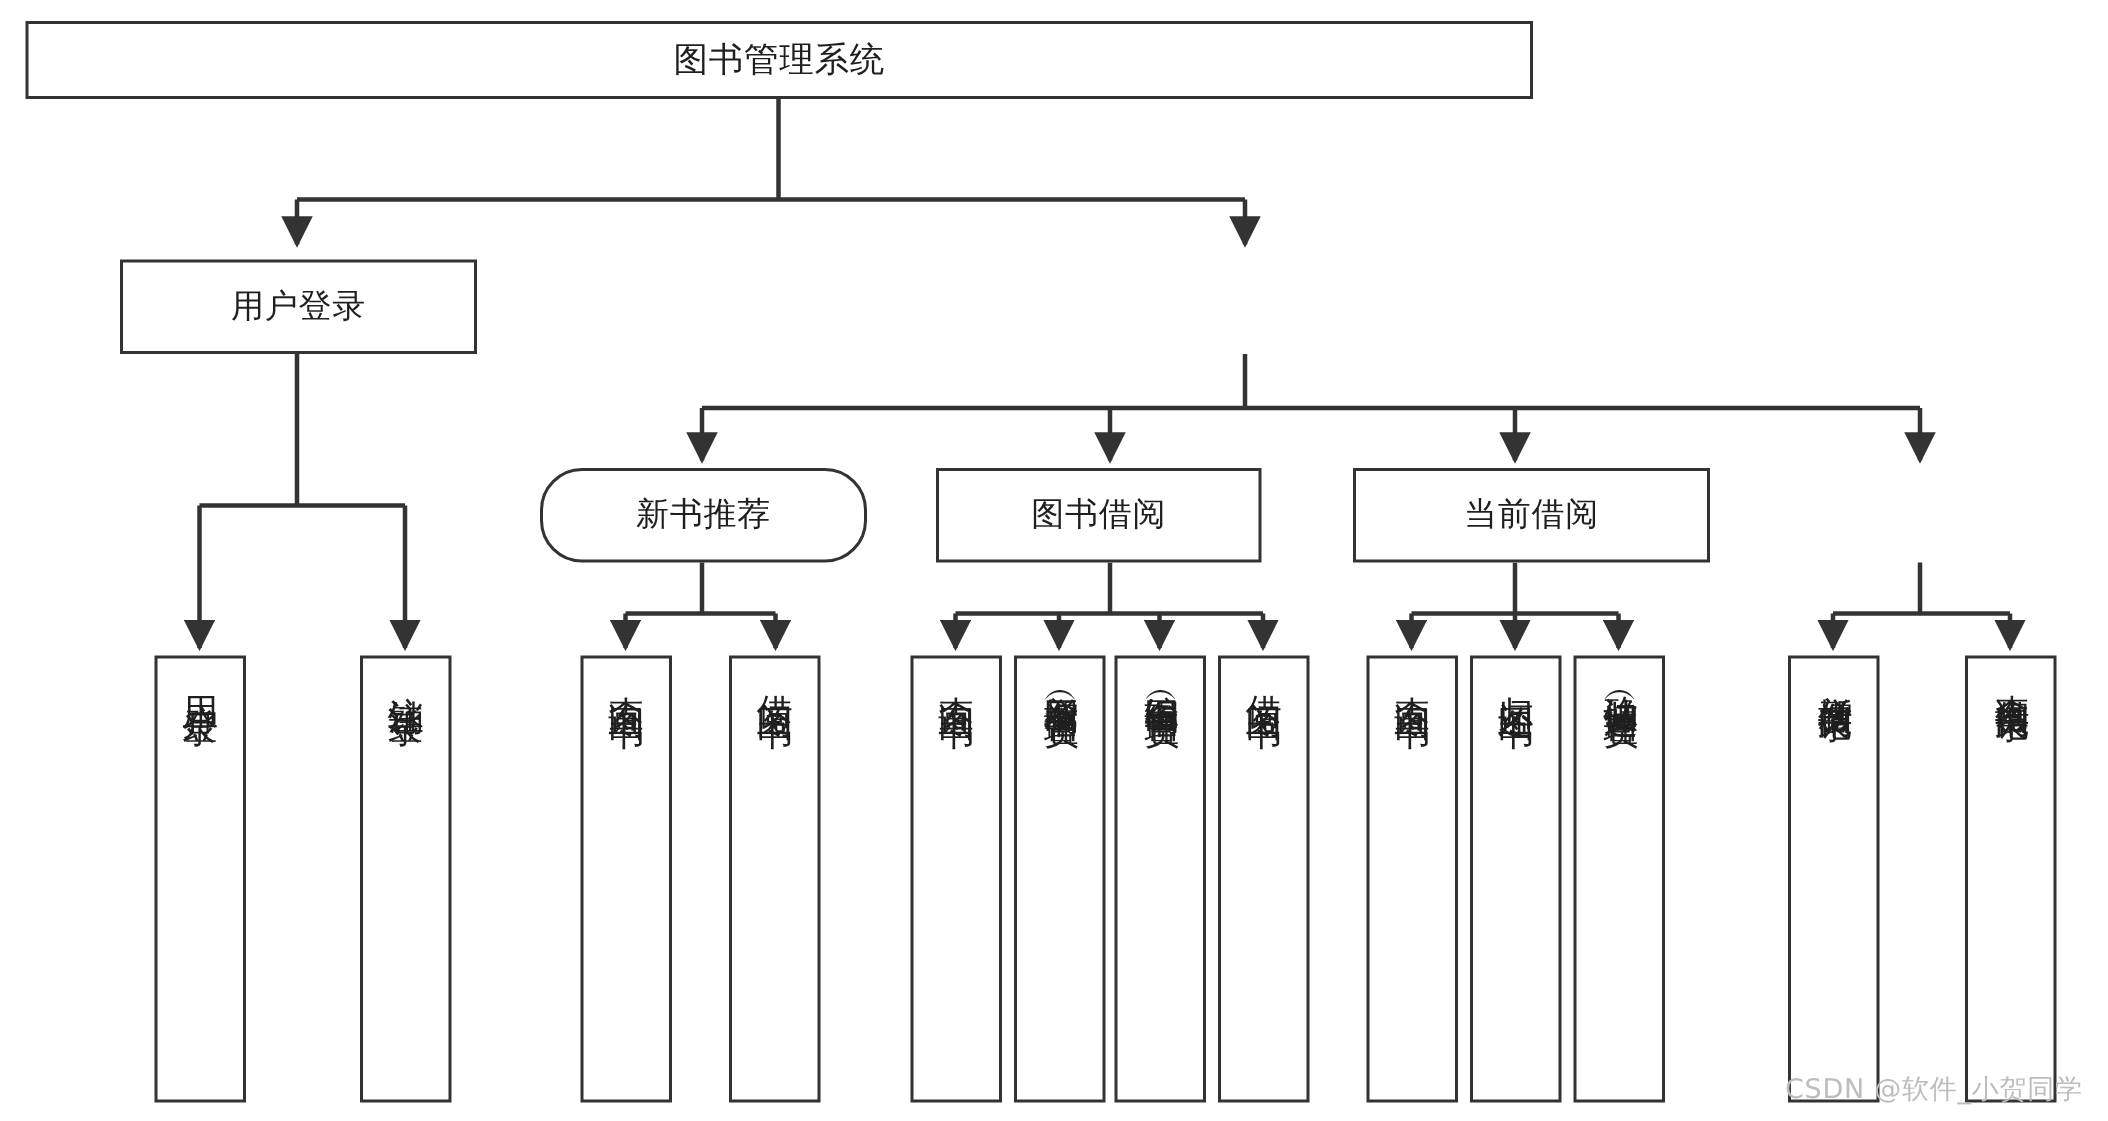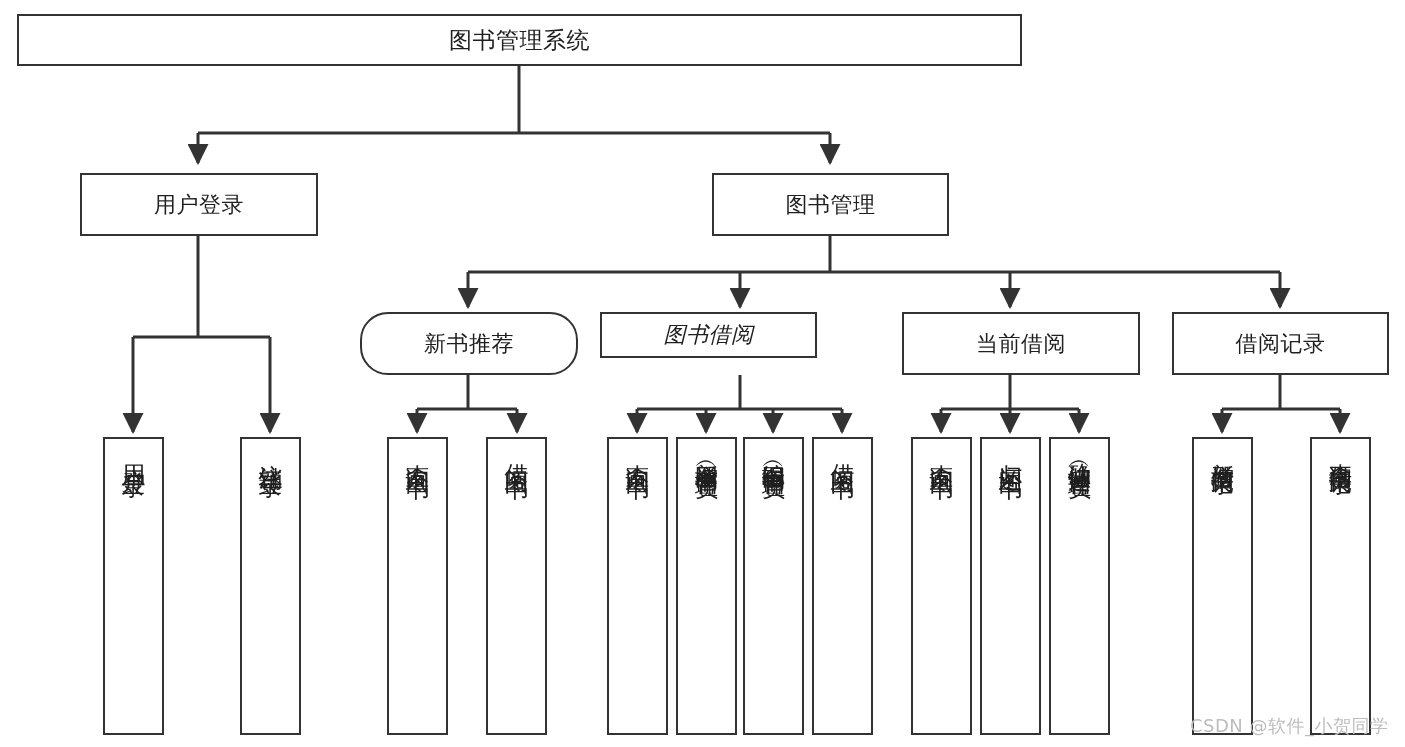--- a/index.html
+++ b/index.html
@@ -129,39 +129,33 @@
   </svg>
 
   <div class="node h-node root" style="left:17px; top:14px; width:1005px; height:52px;">
     <span class="lbl">图书管理系统</span>
   </div>
 
   <div class="node h-node" style="left:80px; top:173px; width:238px; height:63px;">
     <span class="lbl">用户登录</span>
   </div>
 
-  <div class="node h-node" style="left:712px; top:173px; width:237px; height:63px;">
-    <span class="lbl">图书管理</span>
-  </div>
 
   <div class="node h-node" style="left:360px; top:312px; width:218px; height:63px;border-radius:28px;">
     <span class="lbl">新书推荐</span>
   </div>
 
-  <div class="node h-node" style="left:600px; top:312px; width:217px; height:46px;font-style:italic;">
+  <div class="node h-node" style="left:624px; top:312px; width:217px; height:63px;">
     <span class="lbl">图书借阅</span>
   </div>
 
   <div class="node h-node" style="left:902px; top:312px; width:238px; height:63px;">
     <span class="lbl">当前借阅</span>
   </div>
 
-  <div class="node h-node" style="left:1172px; top:312px; width:217px; height:63px;">
-    <span class="lbl">借阅记录</span>
-  </div>
 
   <div class="node v-node" style="left:103px; top:437px; width:61px; height:298px;">
     <span class="lbl">用户登录</span>
   </div>
   <div class="node v-node" style="left:240px; top:437px; width:61px; height:298px;">
     <span class="lbl">注销登录</span>
   </div>
 
   <div class="node v-node" style="left:387px; top:437px; width:61px; height:298px;">
     <span class="lbl">查询图书</span>

